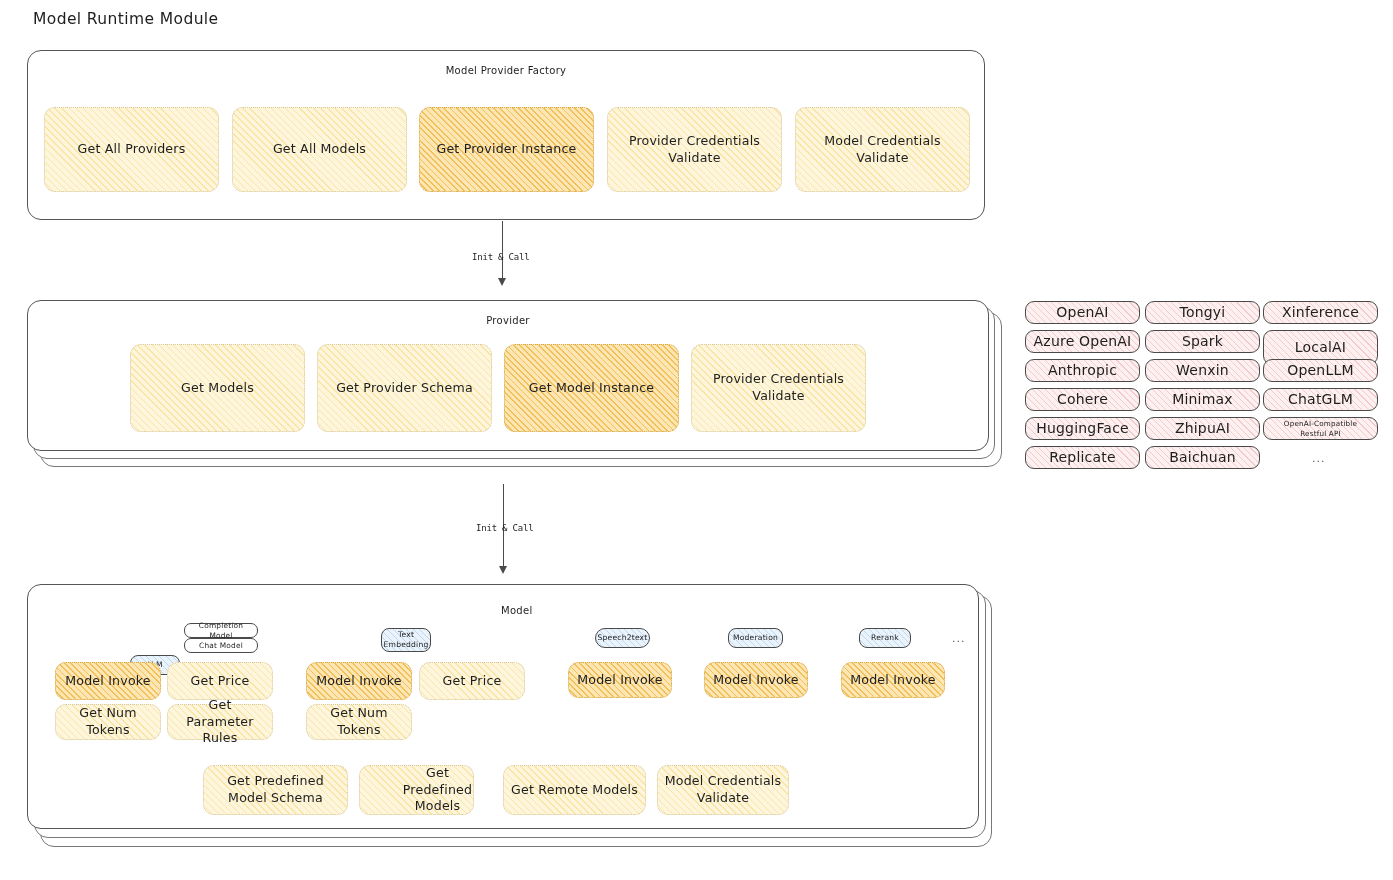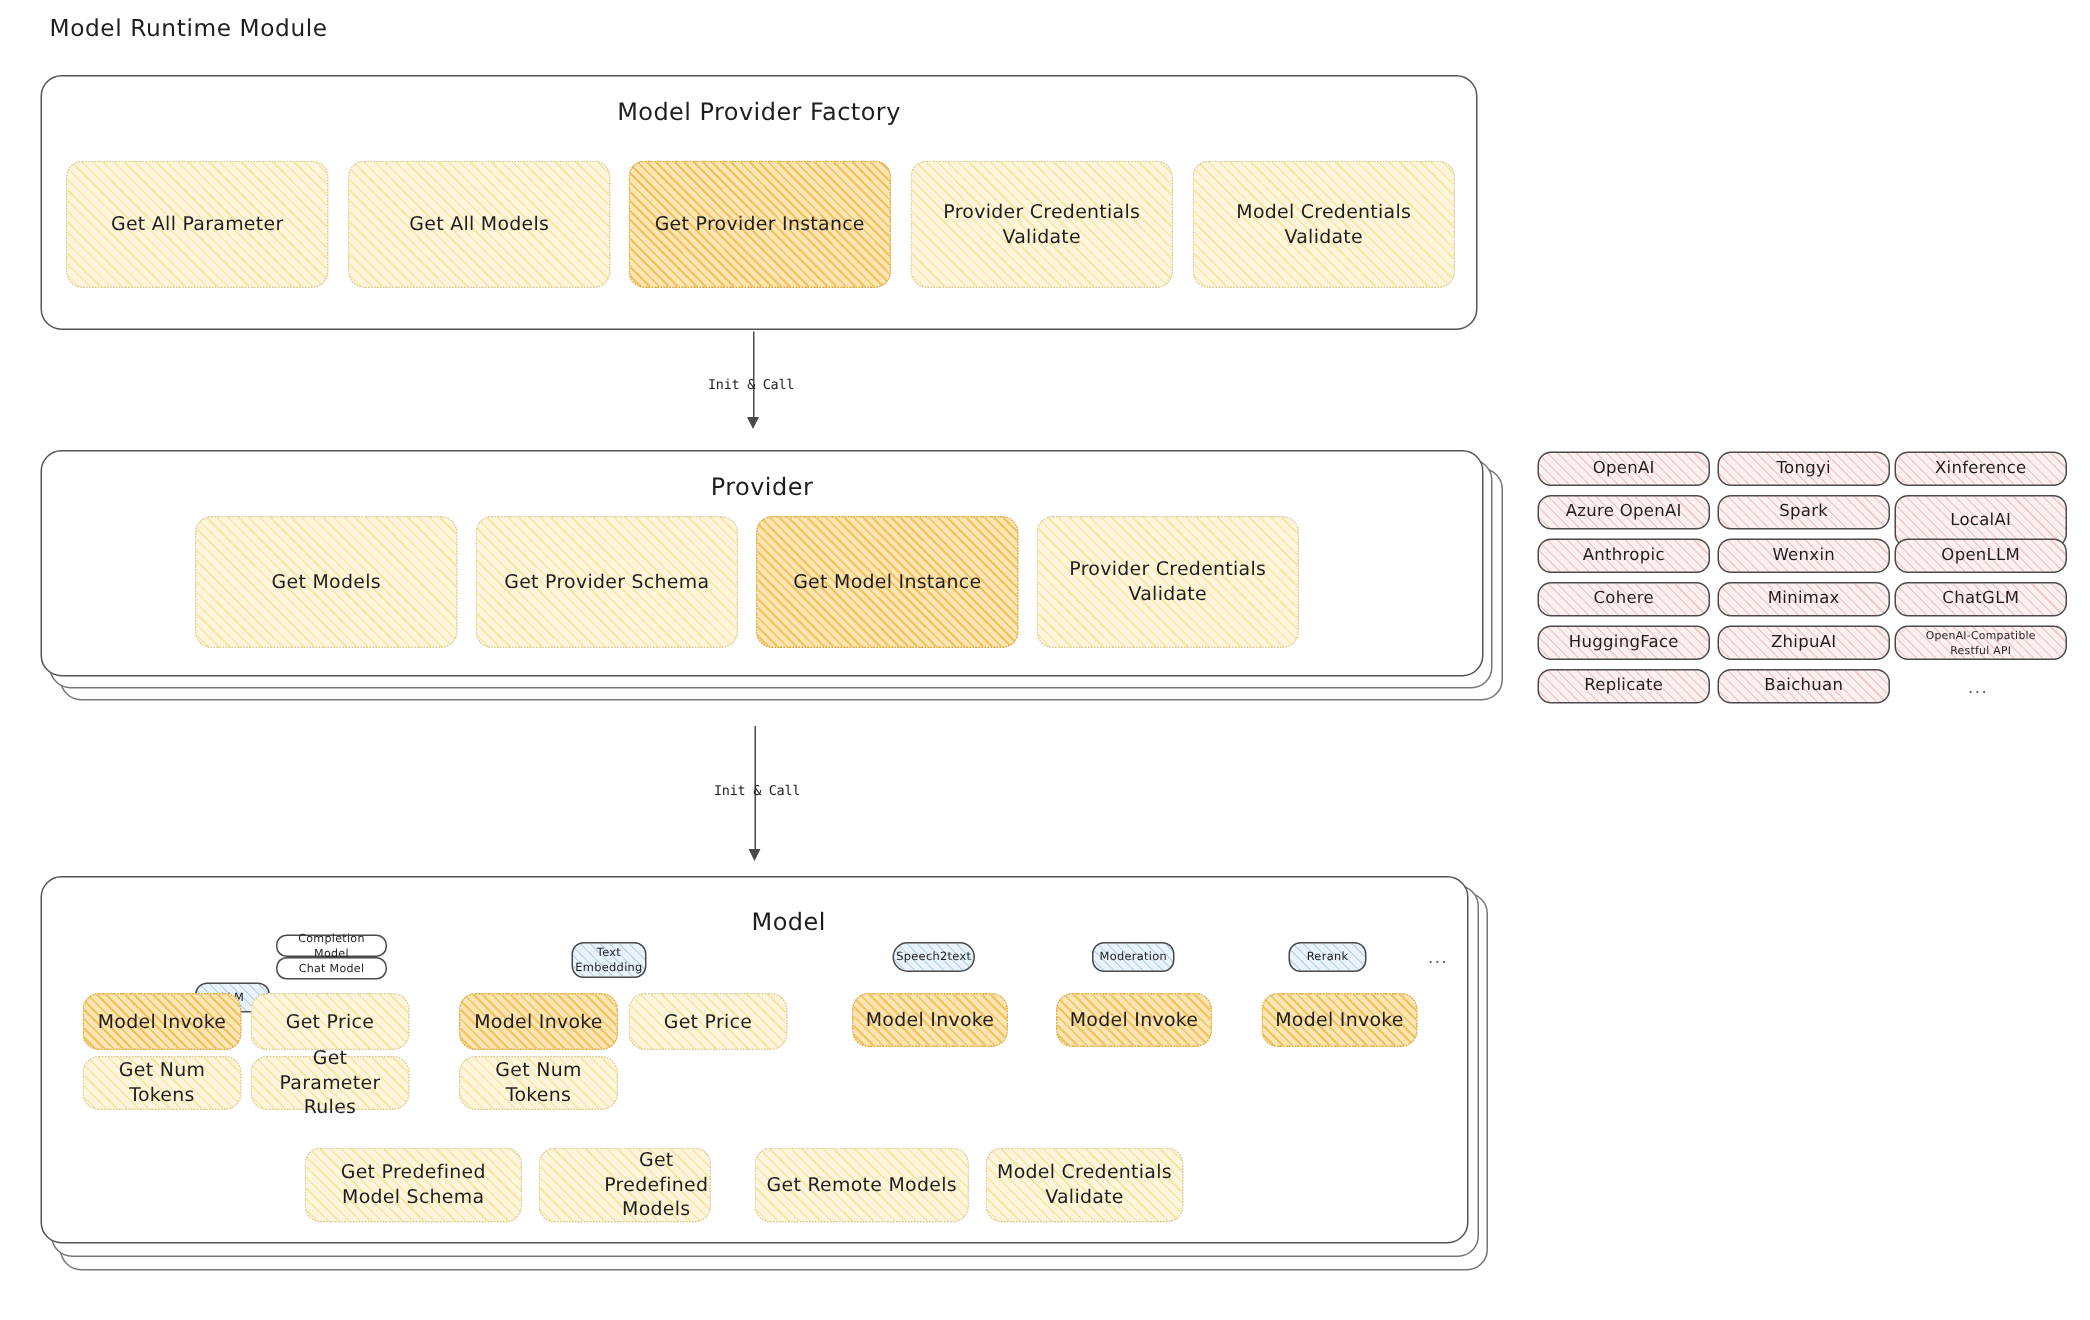--- a/index.html
+++ b/index.html
@@ -16,21 +16,21 @@
   }
 
   
   .container{
     position:absolute;box-sizing:border-box;
     border:1.15px solid #555;border-radius:14px;background:#fff;
     box-shadow:0 0 0 0 rgba(0,0,0,0);
   }
   .container .ctitle{
     position:absolute;left:0;right:0;top:14px;text-align:center;
-    font-size:16px;color:#1e1e1e;letter-spacing:.3px;
+    font-size:10px;color:#1e1e1e;letter-spacing:.3px;
   }
   
   .stack-l{
     position:absolute;box-sizing:border-box;
     border:1.1px solid #777;border-radius:14px;background:#fff;
   }
 
   
   .node{
     position:absolute;box-sizing:border-box;display:flex;
@@ -48,21 +48,21 @@
     border:1.2px dotted #d7a94f;
     background-color:#fbe6b4;
     background-image:repeating-linear-gradient(45deg,
       rgba(239,178,59,.75) 0 1.3px, rgba(255,255,255,0) 1.3px 4.4px);
   }
   .n-pink{
     border:1.15px solid #4a4a4a;border-radius:9px;
     background-color:#fdf0f0;
     background-image:repeating-linear-gradient(45deg,
       rgba(233,150,150,.42) 0 1px, rgba(255,255,255,0) 1px 4.6px);
-    font-size:11px;
+    font-size:14px;
   }
   .n-blue{
     border:1.15px solid #4a4a4a;border-radius:8px;
     background-color:#eaf3fb;
     background-image:repeating-linear-gradient(45deg,
       rgba(120,175,220,.38) 0 1px, rgba(255,255,255,0) 1px 4.6px);
     font-size:7.6px;
   }
   .n-white{
     border:1.15px solid #4a4a4a;border-radius:7px;background:#fff;
@@ -88,21 +88,21 @@
 <body>
 
 <div class="canvas">
 
   <div class="page-title">Model Runtime Module</div>
 
   <div class="container" style="left:27px;top:50px;width:958px;height:170px;">
     <div class="ctitle">Model Provider Factory</div>
   </div>
   <div class="node n-yellow" style="left:44px;top:107px;width:175px;height:85px;">
-    <span>Get All Parameter</span>
+    <span>Get All Providers</span>
   </div>
   <div class="node n-yellow" style="left:232px;top:107px;width:175px;height:85px;">
     <span>Get All Models</span>
   </div>
   <div class="node n-orange" style="left:419px;top:107px;width:175px;height:85px;">
     <span>Get Provider Instance</span>
   </div>
   <div class="node n-yellow" style="left:607px;top:107px;width:175px;height:85px;">
     <span>Provider Credentials Validate</span>
   </div>

